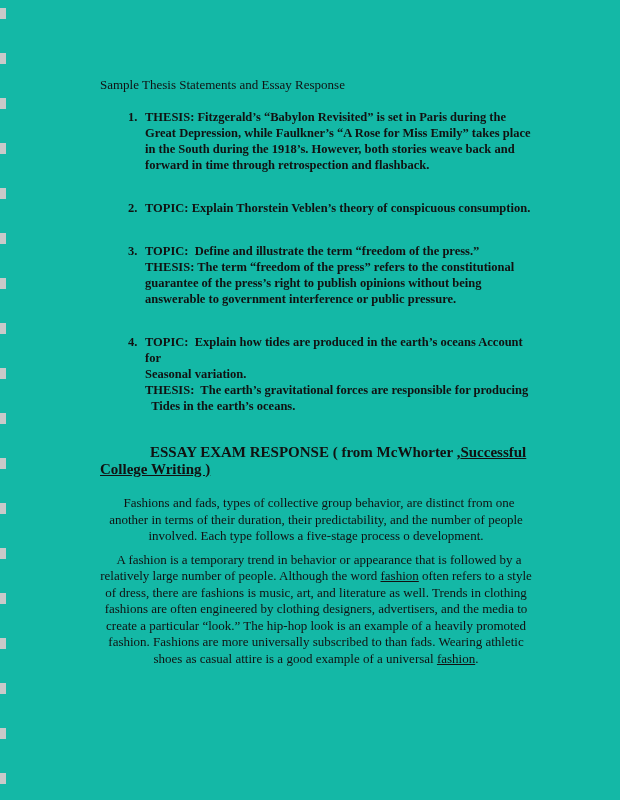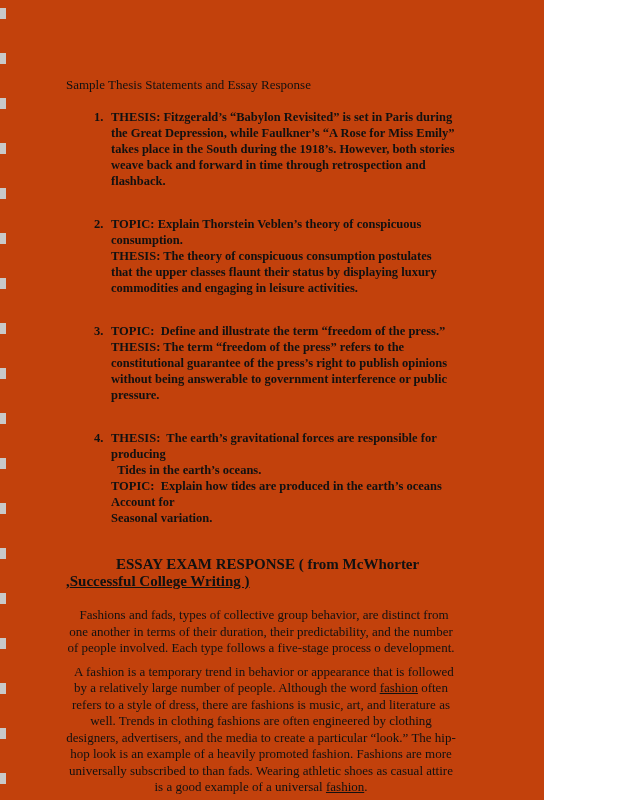--- a/index.html
+++ b/index.html
@@ -3,24 +3,24 @@
 <meta charset="utf-8">
 <style>
   html, body { margin: 0; padding: 0; background: #ffffff; }
   body {
     width: 620px; height: 800px;
     font-family: "Liberation Serif", "DejaVu Serif", serif;
     color: #111111;
   }
   .page {
     position: relative;
-    width: 544px; height: 800px;
-    background: #c2410c;
+    width: 620px; height: 800px;
+    background: #14b8a6;
     box-sizing: border-box;
-    padding: 76px 88px 0 66px;
+    padding: 76px 88px 0 100px;
     overflow: hidden;
   }
   .edge-decoration {
     position: absolute;
     left: 0; top: 8px; bottom: 0;
     width: 6px;
     background: repeating-linear-gradient(
       to bottom,
       #c9c9c9 0px, #c9c9c9 11px,
       transparent 11px, transparent 45px
@@ -88,39 +88,38 @@
     <div class="item-num">1.</div>
     <div class="item-body">
       <p class="iline"><span class="lbl">THESIS:</span><span> Fitzgerald’s “Babylon Revisited” is set in Paris during the Great Depression, while Faulkner’s “A Rose for Miss Emily” takes place in the South during the 1918’s. However, both stories weave back and forward in time through retrospection and flashback.</span></p>
     </div>
   </div>
 
   <div class="item">
     <div class="item-num">2.</div>
     <div class="item-body">
       <p class="iline"><span class="lbl">TOPIC:</span><span> Explain Thorstein Veblen’s theory of conspicuous consumption.</span></p>
-      <p class="iline"><span class="lbl">THESIS:</span><span> The theory of conspicuous consumption postulates that the upper classes flaunt their status by displaying luxury commodities and engaging in leisure activities.</span></p>
     </div>
   </div>
 
   <div class="item">
     <div class="item-num">3.</div>
     <div class="item-body">
       <p class="iline"><span class="lbl">TOPIC:</span><span>  Define and illustrate the term “freedom of the press.”</span></p>
       <p class="iline"><span class="lbl">THESIS:</span><span> The term “freedom of the press” refers to the constitutional guarantee of the press’s right to publish opinions without being answerable to government interference or public pressure.</span></p>
     </div>
   </div>
 
   <div class="item">
     <div class="item-num">4.</div>
     <div class="item-body">
+      <p class="iline"><span class="lbl">TOPIC:</span><span>  Explain how tides are produced in the earth’s oceans Account for
+Seasonal variation.</span></p>
       <p class="iline"><span class="lbl">THESIS:</span><span>  The earth’s gravitational forces are responsible for producing
   Tides in the earth’s oceans.</span></p>
-      <p class="iline"><span class="lbl">TOPIC:</span><span>  Explain how tides are produced in the earth’s oceans Account for
-Seasonal variation.</span></p>
     </div>
   </div>
 
   <p class="response-heading"><span>ESSAY EXAM RESPONSE ( from McWhorter ,</span><span class="u">Successful College Writing )</span></p>
 
 
   <p class="para">Fashions and fads, types of collective group behavior, are distinct from one another in terms of their duration, their predictability, and the number of people involved. Each type follows a five-stage process o development.</p>
 
   <p class="para"><span>A fashion is a temporary trend in behavior or appearance that is followed by a relatively large number of people. Although the word </span><span class="u">fashion</span><span>  often refers to a style of dress, there are fashions is music, art, and literature as well. Trends in clothing fashions are often engineered by clothing designers, advertisers, and the media to create a particular “look.” The hip-hop look is an example of a heavily promoted fashion. Fashions are more universally subscribed to than fads. Wearing athletic shoes as casual attire is a good example of a universal </span><span class="u">fashion</span><span>.</span></p>
 </div>

